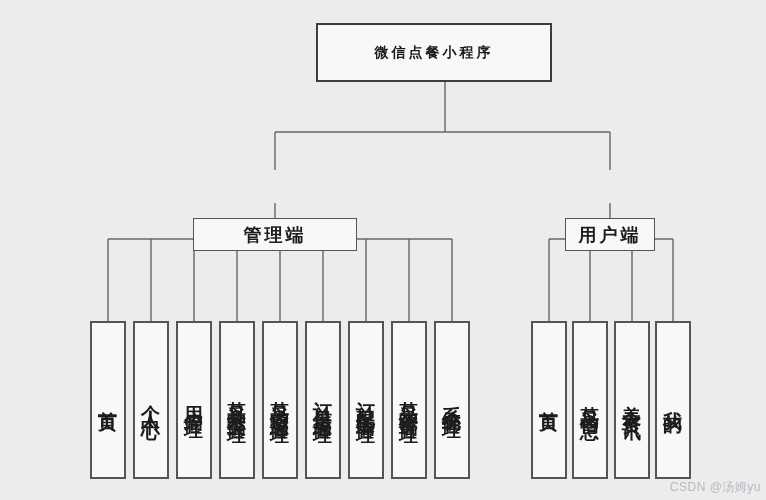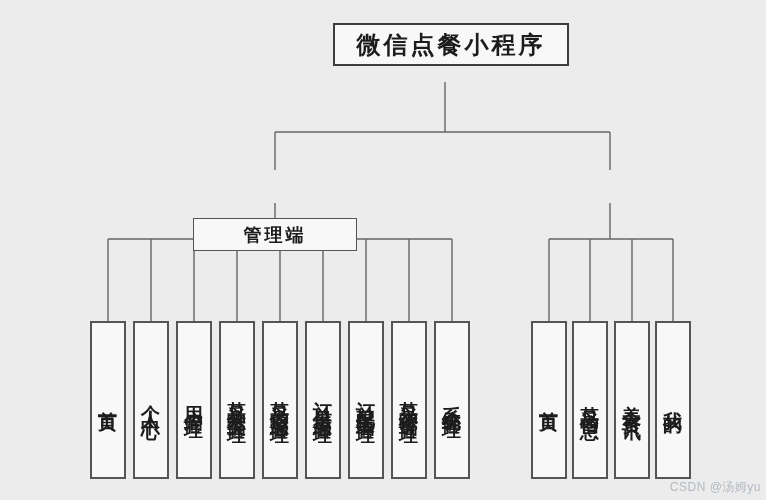--- a/index.html
+++ b/index.html
@@ -24,26 +24,26 @@
   .node {
     position: absolute;
     box-sizing: border-box;
     background: #f8f8f8;
     display: flex;
     align-items: center;
     justify-content: center;
     color: #1c1c1c;
   }
   .node-root {
-    left: 333px;
+    left: 316px;
     top: 23px;
     width: 236px;
-    height: 43px;
+    height: 59px;
     border: 2px solid #3d3d3d;
-    font-size: 24px;
+    font-size: 14px;
     font-weight: 600;
     letter-spacing: 3px;
   }
   .node-branch {
     top: 170px;
     height: 33px;
     border: 1.5px solid #555555;
     font-size: 18px;
     font-weight: 600;
     letter-spacing: 3px;
@@ -106,20 +106,21 @@
       <path d="M549 239 V321"></path>
       <path d="M590 239 V321"></path>
       <path d="M632 239 V321"></path>
       <path d="M673 239 V321"></path>
     </g>
   </svg>
 
   <div class="node node-root">微信点餐小程序</div>
 
   <div class="node node-branch admin">管理端</div>
+  <div class="node node-branch user">用户端</div>
 
   <div class="node node-leaf" style="left:90px">
     <span class="vtext">首页</span>
   </div>
   <div class="node node-leaf" style="left:133px">
     <span class="vtext">个人中心</span>
   </div>
   <div class="node node-leaf" style="left:176px">
     <span class="vtext">用户管理</span>
   </div>

